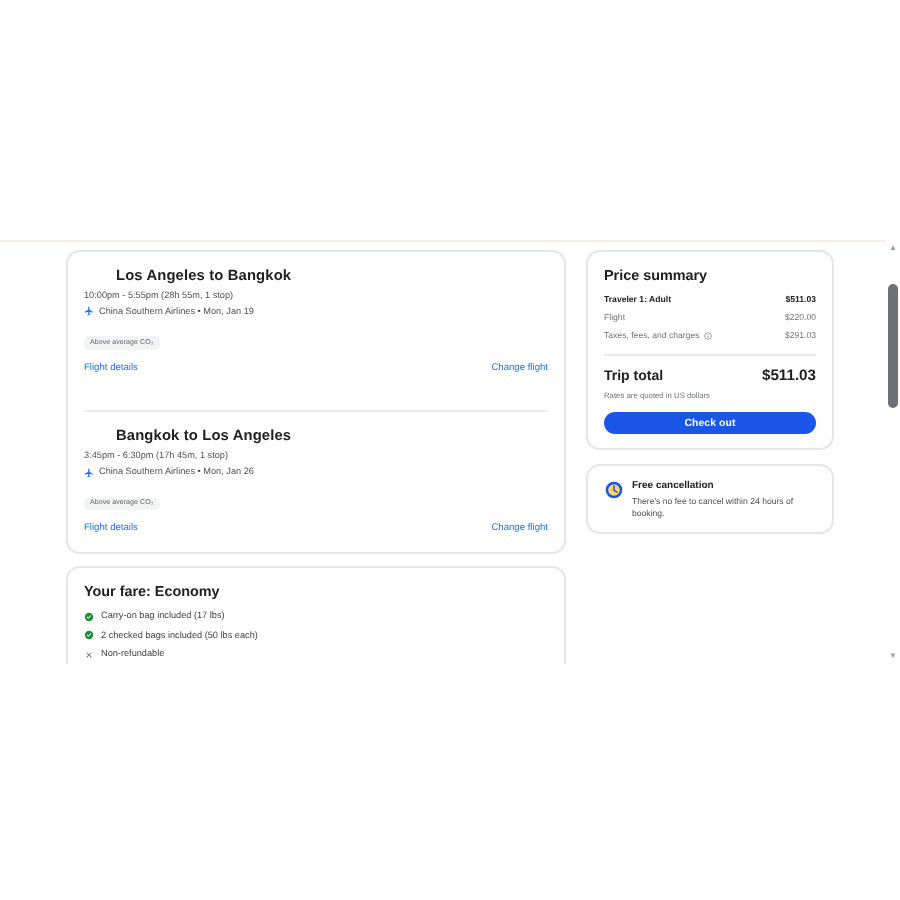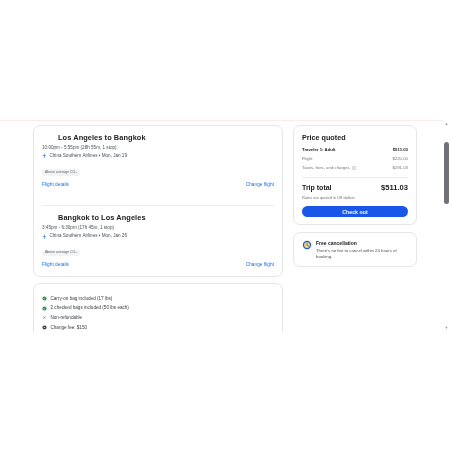--- a/index.html
+++ b/index.html
@@ -114,20 +114,21 @@
           <div class="badge">Above average CO₂</div>
           <div class="linkrow">
             <span class="lnk">Flight details</span>
             <span class="lnk">Change flight</span>
           </div>
         </div>
 
       </div>
 
       <div class="card">
+        <div class="fare-title">Your fare: Economy</div>
         <div class="fare-list">
 
           <div class="fare-item">
             <svg class="fi" viewBox="0 0 24 24">
                 <circle cx="12" cy="12" r="10" fill="#1e8e3e"></circle>
                 <path d="M10.2 16.2 6.4 12.4l1.4-1.4 2.4 2.4 5.9-5.9 1.4 1.4z" fill="#fff"></path>
               </svg>
             <span>Carry-on bag included (17 lbs)</span>
           </div>
 
@@ -155,21 +156,21 @@
           </div>
 
         </div>
       </div>
 
     </div>
 
     <div class="col-right">
 
       <div class="card">
-        <div class="ps-title">Price quoted</div>
+        <div class="ps-title">Price summary</div>
 
         <div class="ps-rows">
           <div class="ps-row strong">
             <span class="ps-lbl">Traveler 1: Adult</span>
             <span>$511.03</span>
           </div>
           <div class="ps-row sub">
             <span class="ps-lbl">Flight</span>
             <span>$220.00</span>
           </div>

